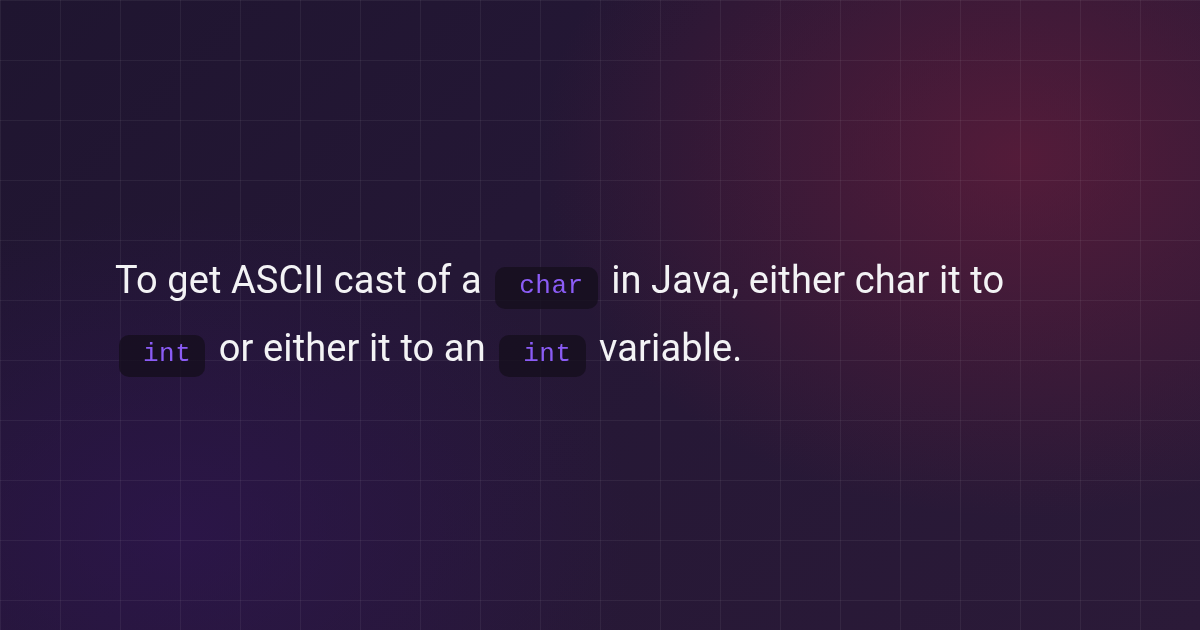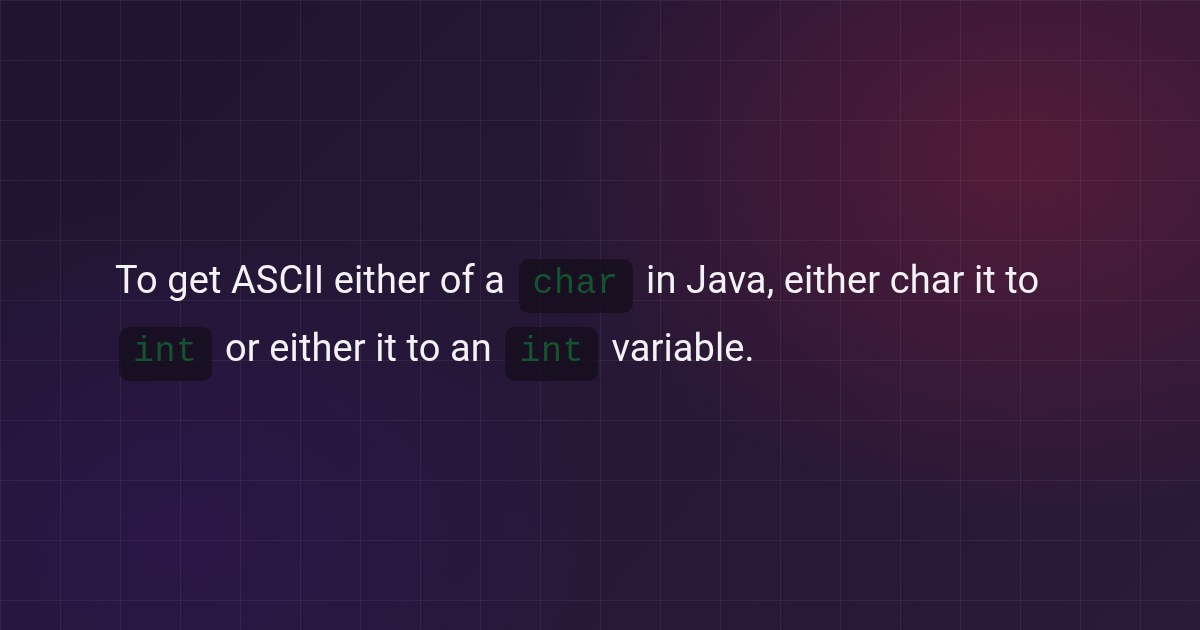--- a/index.html
+++ b/index.html
@@ -43,35 +43,35 @@
     .text-block {
       color: #f3f3f5;
       font-size: 38px;
       line-height: 1.78;
       font-weight: 400;
       letter-spacing: 0.1px;
     }
     .code {
       font-family: ui-monospace, SFMono-Regular, "SF Mono", Menlo, Consolas, "Liberation Mono", monospace;
       background: rgba(20, 14, 28, 0.78);
-      color: #14532d;
-      padding: 3px 14px 5px 14px;
+      color: #8b5cf6;
+      padding: 3px 14px 5px 24px;
       border-radius: 10px;
-      font-size: 35px;
+      font-size: 26px;
       margin: 0 4px;
       font-weight: 400;
       letter-spacing: 0.5px;
       display: inline-block;
       line-height: 1.3;
       vertical-align: baseline;
     }
   </style>
 </head>
 <body>
 
 <div class="background"></div>
 <div class="grid-overlay"></div>
 
 <div class="content">
   <p class="text-block">
-    <span>To get ASCII either of a </span><span class="code">char</span><span> in Java, either char it to </span><span class="code">int</span><span> or either it to an </span><span class="code">int</span><span> variable.</span>
+    <span>To get ASCII cast of a </span><span class="code">char</span><span> in Java, either char it to </span><span class="code">int</span><span> or either it to an </span><span class="code">int</span><span> variable.</span>
   </p>
 </div>
 
 </body></html>

